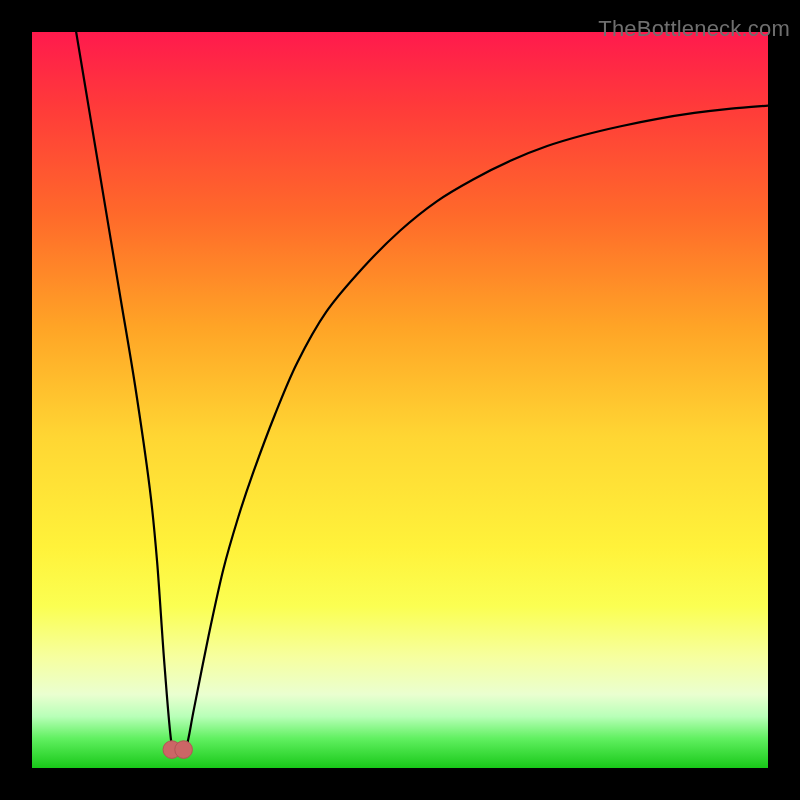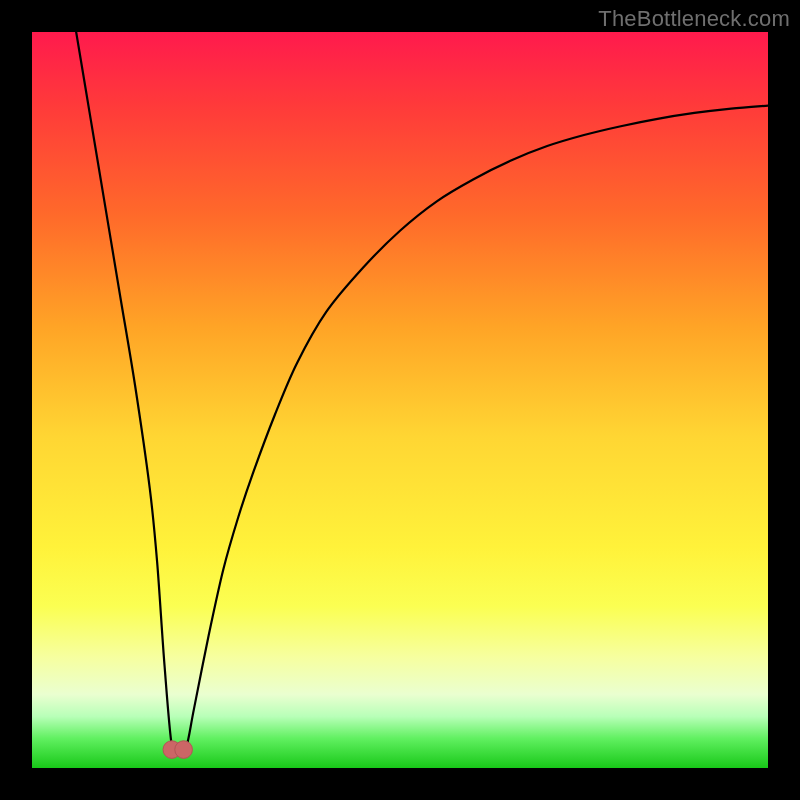--- a/index.html
+++ b/index.html
@@ -27,21 +27,21 @@
       #fbff52 78%,
       #f6ffa0 85%,
       #eaffd0 90%,
       #b8ffb8 93%,
       #60f060 96%,
       #18c818 100%
     );
   }
   .watermark {
     position: absolute;
-    top: 6px;
+    top: 16px;
     right: 10px;
     color: #6f6f6f;
     font-size: 22px;
     font-weight: 400;
     letter-spacing: 0.2px;
     user-select: none;
     margin-left: 8px;
   }
   svg.curve {
     position: absolute;

